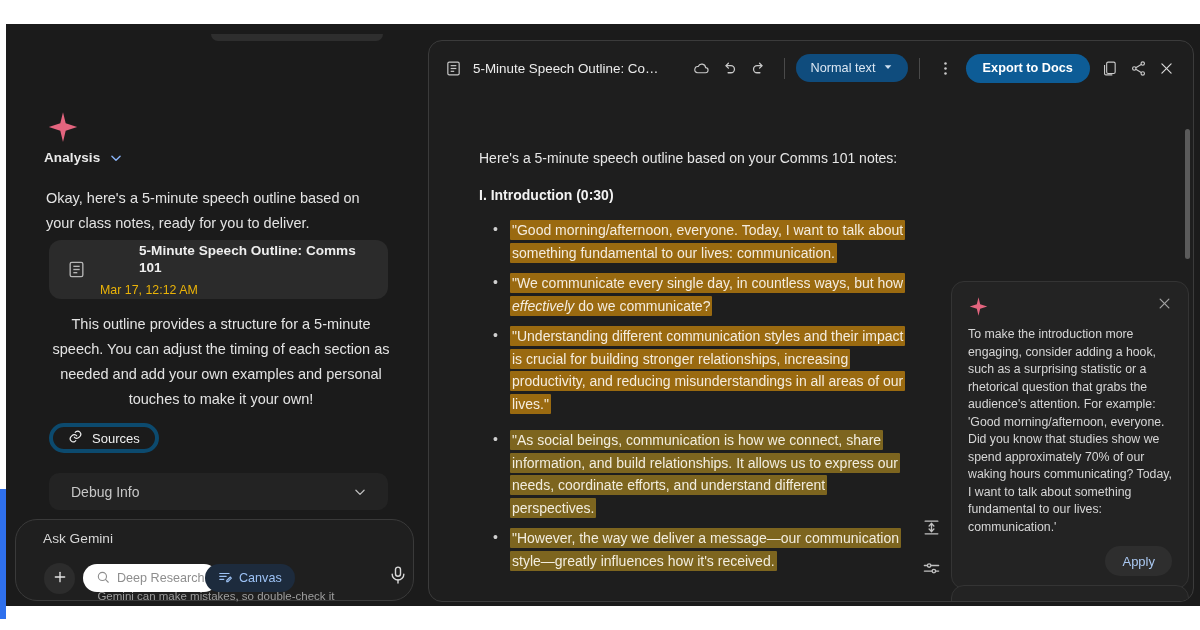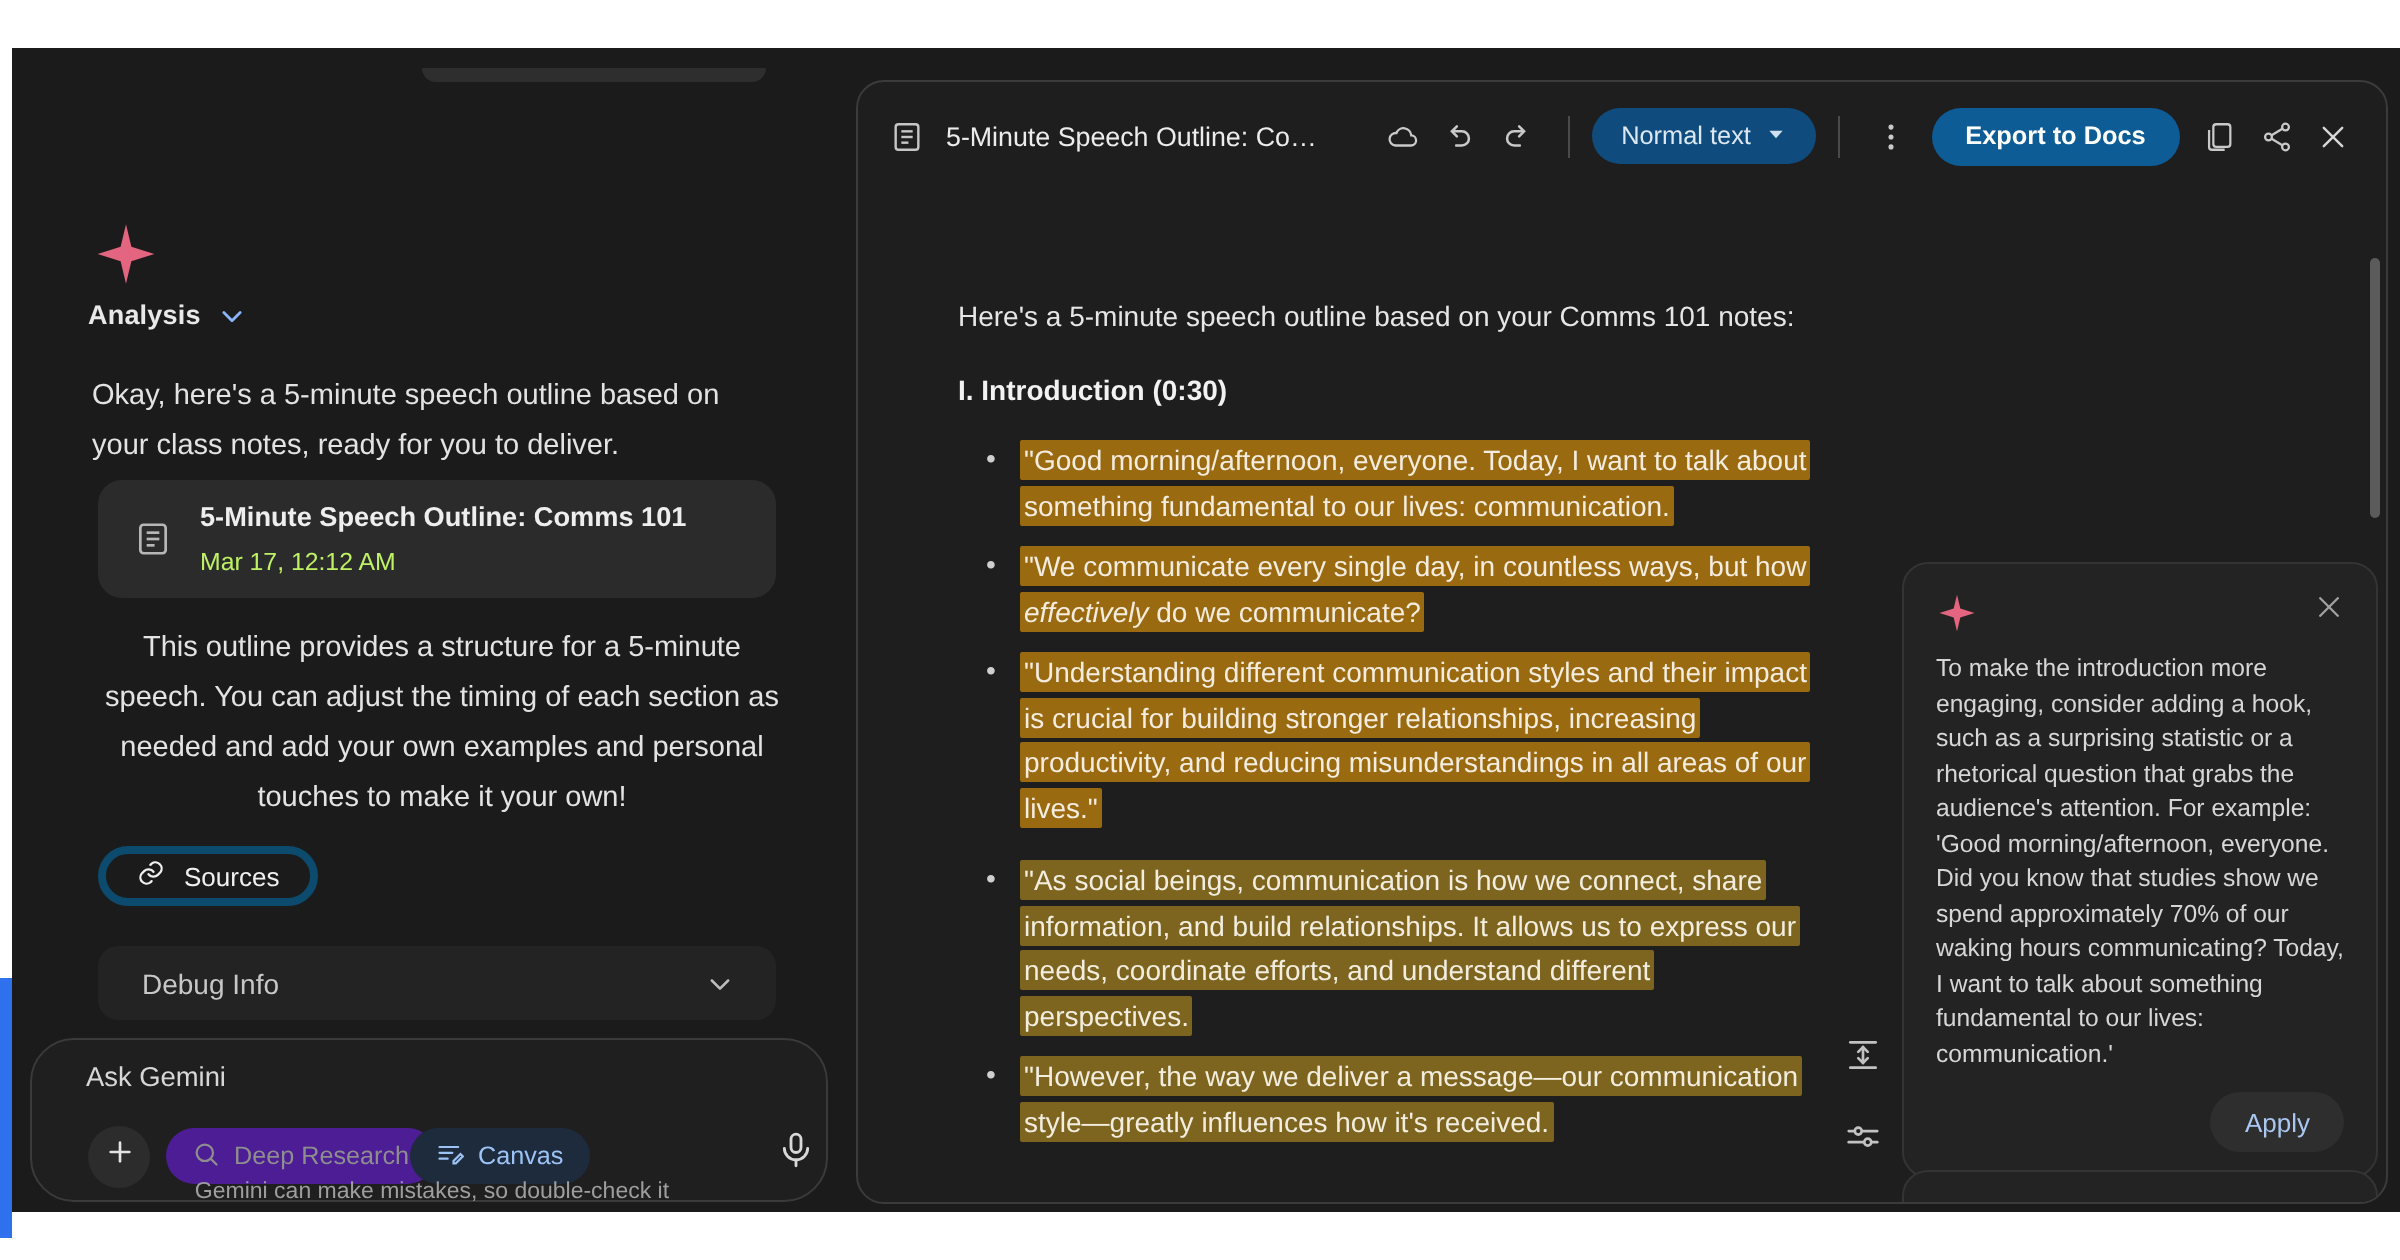--- a/index.html
+++ b/index.html
@@ -42,22 +42,22 @@
   .lead-text {
     position:absolute; left:40px; top:162px; width:345px;
     font-size:14.5px; line-height:25px; color:#e3e3e3;
   }
   .doc-card {
     position:absolute; left:43px; top:216px; width:339px; height:59px;
     background:#2b2b2b; border-radius:12px; display:flex; align-items:center; gap:14px;
     padding:0 18px;
   }
   .doc-card .dc-icon { width:19px; height:19px; flex:none; opacity:.85; }
-  .dc-title { font-size:13.6px; color:#eeeeee; font-weight:600; line-height:17px; }
-  .dc-sub { font-size:12.4px; color:#bef264; line-height:16px; margin-top:6px; }
+  .dc-title { font-size:13.6px; color:#eeeeee; font-weight:600; line-height:17px;margin-left:39px; }
+  .dc-sub { font-size:12.4px; color:#eab308; line-height:16px; margin-top:6px; }
   .body-text {
     position:absolute; left:41px; top:288px; width:348px;
     font-size:14.5px; line-height:25px; color:#e3e3e3;text-align:center;
   }
   .sources-btn {
     position:absolute; left:43px; top:399px; height:30px; padding:0 15px;
     border:4px solid #0c4a6e; border-radius:16px;
     display:flex; align-items:center; gap:9px;
     font-size:13px; color:#f0f0f0; background:transparent; cursor:pointer;
   }
@@ -79,21 +79,21 @@
   .plus-btn {
     position:absolute; left:28px; top:43px; width:31px; height:31px;
     border-radius:50%; background:#2c2c2c; display:flex; align-items:center; justify-content:center;
     cursor:pointer;
   }
   .chip {
     position:absolute; top:44px; height:28px; border-radius:15px;
     display:flex; align-items:center; gap:7px; padding:0 13px;
     font-size:12.6px; cursor:pointer;
   }
-  .chip-deep { left:67px; background:#4c1d95; color:#8e8e8e; }
+  .chip-deep { left:67px; background:#ffffff; color:#8e8e8e; }
   .chip-canvas { left:189px; background:#1d2b3d; color:#9dc2f5; }
   .chip svg { width:14px; height:14px; }
   .mic-btn { position:absolute; left:372px; top:45px; width:20px; height:26px; cursor:pointer; }
   .disclaimer {
     position:absolute; left:0; top:566px; width:420px; text-align:center;
     font-size:11.5px; color:#9e9e9e;
   }
 
   
   .doc-panel {

